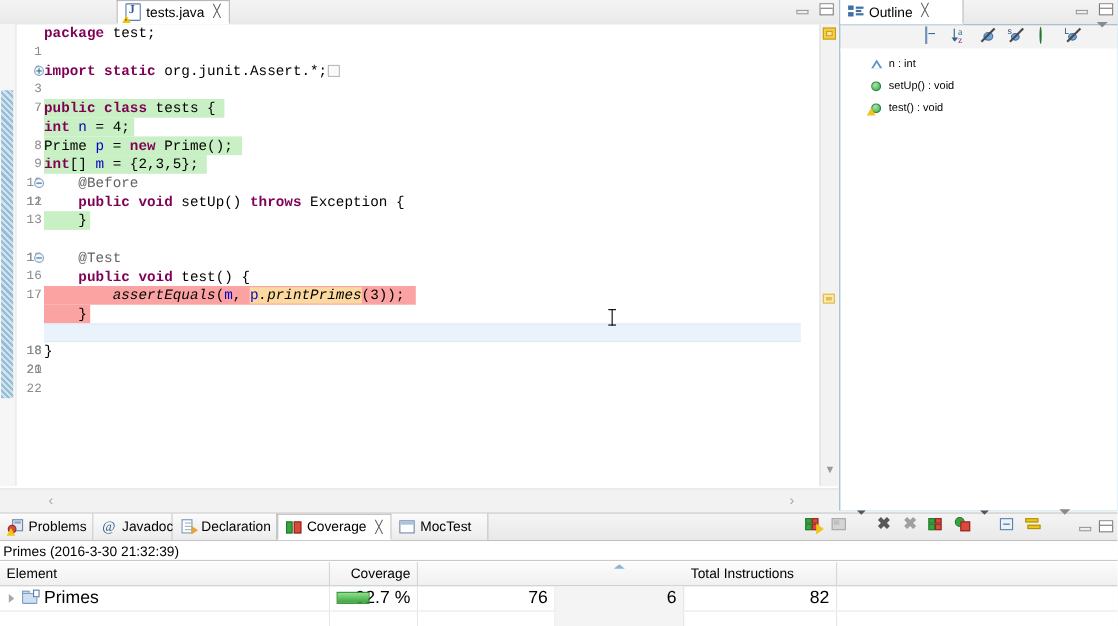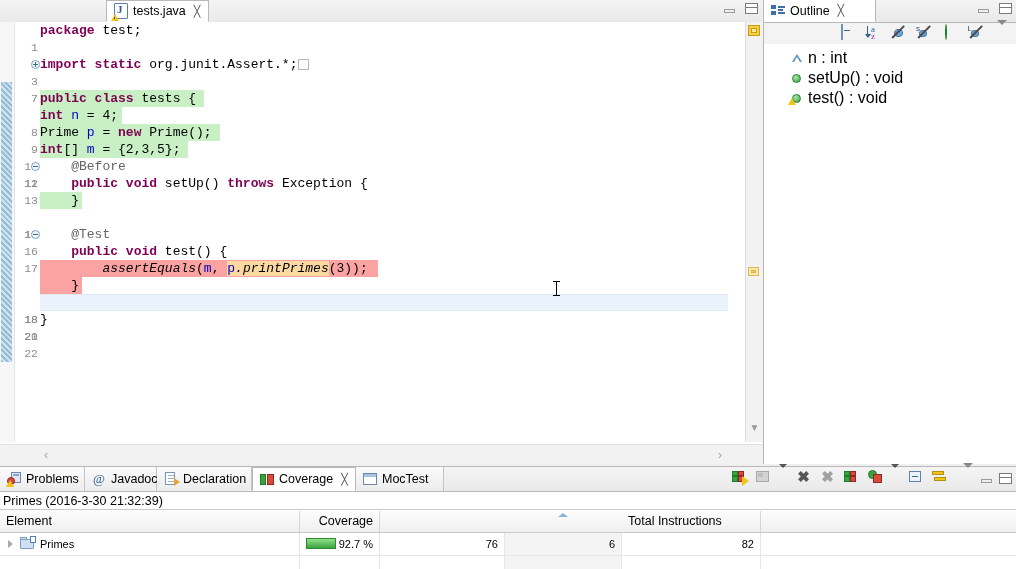--- a/index.html
+++ b/index.html
@@ -311,21 +311,21 @@
     border-left:5px solid transparent;border-right:5px solid transparent;
     border-top:5px solid #8a8a8a;
   }
 
   .outline-list {
     position: absolute; left:0; top: 44px; right:0; bottom:0;
     background: #fff; padding-top: 4px;
   }
   .ol-row {
     height: 20px; display: flex; align-items: center;
-    padding-left: 26px; font-size: 16px; color:#000;
+    padding-left: 26px; font-size: 10px; color:#000;
   }
   .ol-ico { width: 18px; flex:0 0 auto; position: relative; height:16px; }
   .tri-field {
     position:absolute;left:2px;top:4px;width:0;height:0;
     border-left:5px solid transparent;border-right:5px solid transparent;
     border-bottom:8px solid transparent;
   }
   .tri-field::after{
     content:"";position:absolute;left:-5px;top:0px;width:0;height:0;
     border-left:5px solid transparent;border-right:5px solid transparent;
@@ -462,21 +462,21 @@
     position:absolute; width:0;height:0;
     border-left:5px solid transparent;border-right:5px solid transparent;
     border-bottom:4px solid #8ab4d8;
   }
   .cov-row {
     position: relative; height: 22px; line-height: 22px;
     border-bottom: 1px solid #e6e6e6;
   }
   .cell {
     position:absolute; top:0; height: 22px;
-    font-size: 11px;
+    font-size: 16px;
     border-right: 1px solid #e6e6e6;
     box-sizing: border-box; padding: 0 6px;
     white-space: nowrap; overflow: hidden;
   }
   .cell.r { text-align: right; }
   .cell.shade { background: #f4f4f4; }
   .expander {
     position:absolute; left:8px; top:7px;
     width:0;height:0;
     border-top:4px solid transparent;border-bottom:4px solid transparent;

